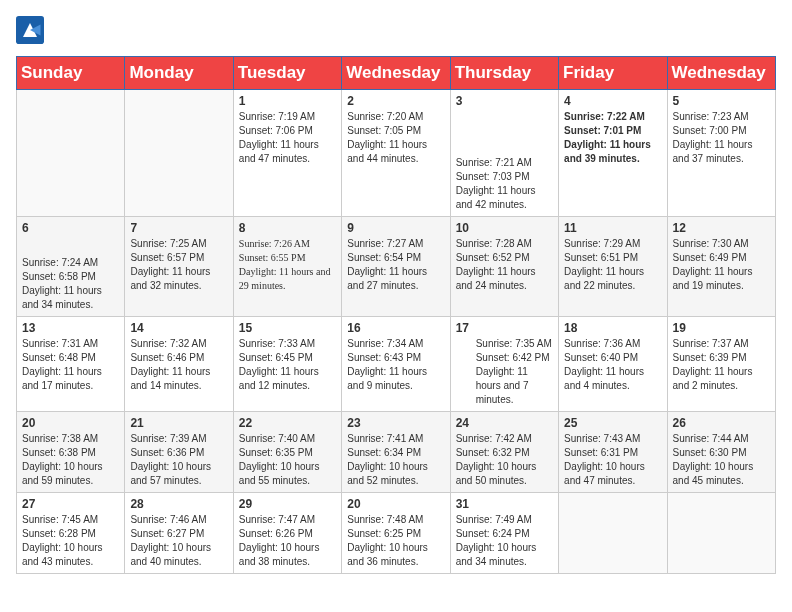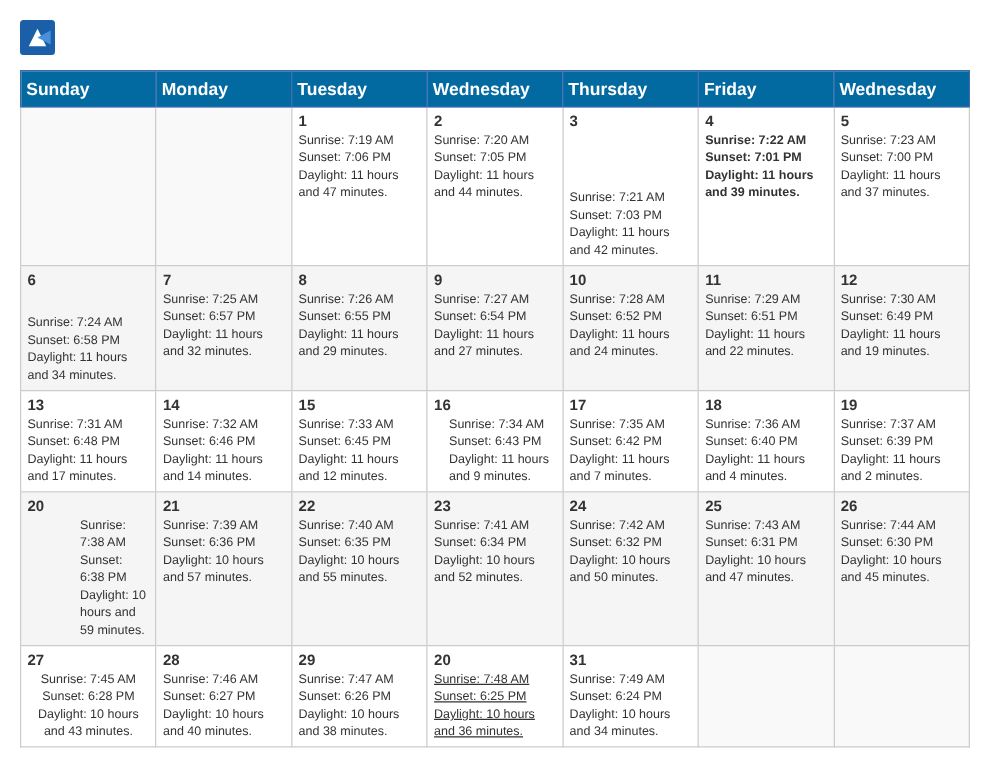--- a/index.html
+++ b/index.html
@@ -48,23 +48,23 @@
     .location {
       font-size: 14px;
       color: #555;
     }
     table {
       width: 100%;
       border-collapse: collapse;
       table-layout: fixed;
     }
     thead tr th {
-      background: #0369a1;
+      background: #ef4444;
       color: #fff;
-      font-size: 14px;
+      font-size: 17px;
       font-weight: bold;
       padding: 6px 4px;
       text-align: left;
       border: 1px solid #3a6aad;
     }
     tbody tr td {
       border: 1px solid #ccc;
       vertical-align: top;
       padding: 4px 5px;
       font-size: 10px;
@@ -167,21 +167,21 @@
 Daylight: 11 hours and 34 minutes.</div>
         </td>
         <td>
           <span class="day-number">7</span>
           <div class="day-info" style="white-space: pre-line;">Sunrise: 7:25 AM
 Sunset: 6:57 PM
 Daylight: 11 hours and 32 minutes.</div>
         </td>
         <td>
           <span class="day-number">8</span>
-          <div class="day-info" style="white-space: pre-line;">Sunrise: 7:26 AM
+          <div class="day-info" style="white-space: pre-line; font-family: Liberation Serif, serif;">Sunrise: 7:26 AM
 Sunset: 6:55 PM
 Daylight: 11 hours and 29 minutes.</div>
         </td>
         <td>
           <span class="day-number">9</span>
           <div class="day-info" style="white-space: pre-line;">Sunrise: 7:27 AM
 Sunset: 6:54 PM
 Daylight: 11 hours and 27 minutes.</div>
         </td>
         <td>
@@ -217,47 +217,47 @@
 Daylight: 11 hours and 14 minutes.</div>
         </td>
         <td>
           <span class="day-number">15</span>
           <div class="day-info" style="white-space: pre-line;">Sunrise: 7:33 AM
 Sunset: 6:45 PM
 Daylight: 11 hours and 12 minutes.</div>
         </td>
         <td>
           <span class="day-number">16</span>
-          <div class="day-info" style="white-space: pre-line; margin-left: 12px;">Sunrise: 7:34 AM
+          <div class="day-info" style="white-space: pre-line;">Sunrise: 7:34 AM
 Sunset: 6:43 PM
 Daylight: 11 hours and 9 minutes.</div>
         </td>
         <td>
           <span class="day-number">17</span>
-          <div class="day-info" style="white-space: pre-line;">Sunrise: 7:35 AM
+          <div class="day-info" style="white-space: pre-line; margin-left: 20px;">Sunrise: 7:35 AM
 Sunset: 6:42 PM
 Daylight: 11 hours and 7 minutes.</div>
         </td>
         <td>
           <span class="day-number">18</span>
           <div class="day-info" style="white-space: pre-line;">Sunrise: 7:36 AM
 Sunset: 6:40 PM
 Daylight: 11 hours and 4 minutes.</div>
         </td>
         <td>
           <span class="day-number">19</span>
           <div class="day-info" style="white-space: pre-line;">Sunrise: 7:37 AM
 Sunset: 6:39 PM
 Daylight: 11 hours and 2 minutes.</div>
         </td>
       </tr>
       <tr>
         <td>
           <span class="day-number">20</span>
-          <div class="day-info" style="white-space: pre-line; margin-left: 42px;">Sunrise: 7:38 AM
+          <div class="day-info" style="white-space: pre-line;">Sunrise: 7:38 AM
 Sunset: 6:38 PM
 Daylight: 10 hours and 59 minutes.</div>
         </td>
         <td>
           <span class="day-number">21</span>
           <div class="day-info" style="white-space: pre-line;">Sunrise: 7:39 AM
 Sunset: 6:36 PM
 Daylight: 10 hours and 57 minutes.</div>
         </td>
         <td>
@@ -287,39 +287,39 @@
         <td>
           <span class="day-number">26</span>
           <div class="day-info" style="white-space: pre-line;">Sunrise: 7:44 AM
 Sunset: 6:30 PM
 Daylight: 10 hours and 45 minutes.</div>
         </td>
       </tr>
       <tr>
         <td>
           <span class="day-number">27</span>
-          <div class="day-info" style="white-space: pre-line; text-align: center;">Sunrise: 7:45 AM
+          <div class="day-info" style="white-space: pre-line;">Sunrise: 7:45 AM
 Sunset: 6:28 PM
 Daylight: 10 hours and 43 minutes.</div>
         </td>
         <td>
           <span class="day-number">28</span>
           <div class="day-info" style="white-space: pre-line;">Sunrise: 7:46 AM
 Sunset: 6:27 PM
 Daylight: 10 hours and 40 minutes.</div>
         </td>
         <td>
           <span class="day-number">29</span>
           <div class="day-info" style="white-space: pre-line;">Sunrise: 7:47 AM
 Sunset: 6:26 PM
 Daylight: 10 hours and 38 minutes.</div>
         </td>
         <td>
           <span class="day-number">20</span>
-          <div class="day-info" style="white-space: pre-line; text-decoration: underline;">Sunrise: 7:48 AM
+          <div class="day-info" style="white-space: pre-line;">Sunrise: 7:48 AM
 Sunset: 6:25 PM
 Daylight: 10 hours and 36 minutes.</div>
         </td>
         <td>
           <span class="day-number">31</span>
           <div class="day-info" style="white-space: pre-line;">Sunrise: 7:49 AM
 Sunset: 6:24 PM
 Daylight: 10 hours and 34 minutes.</div>
         </td>
         <td class="empty-cell"></td>

